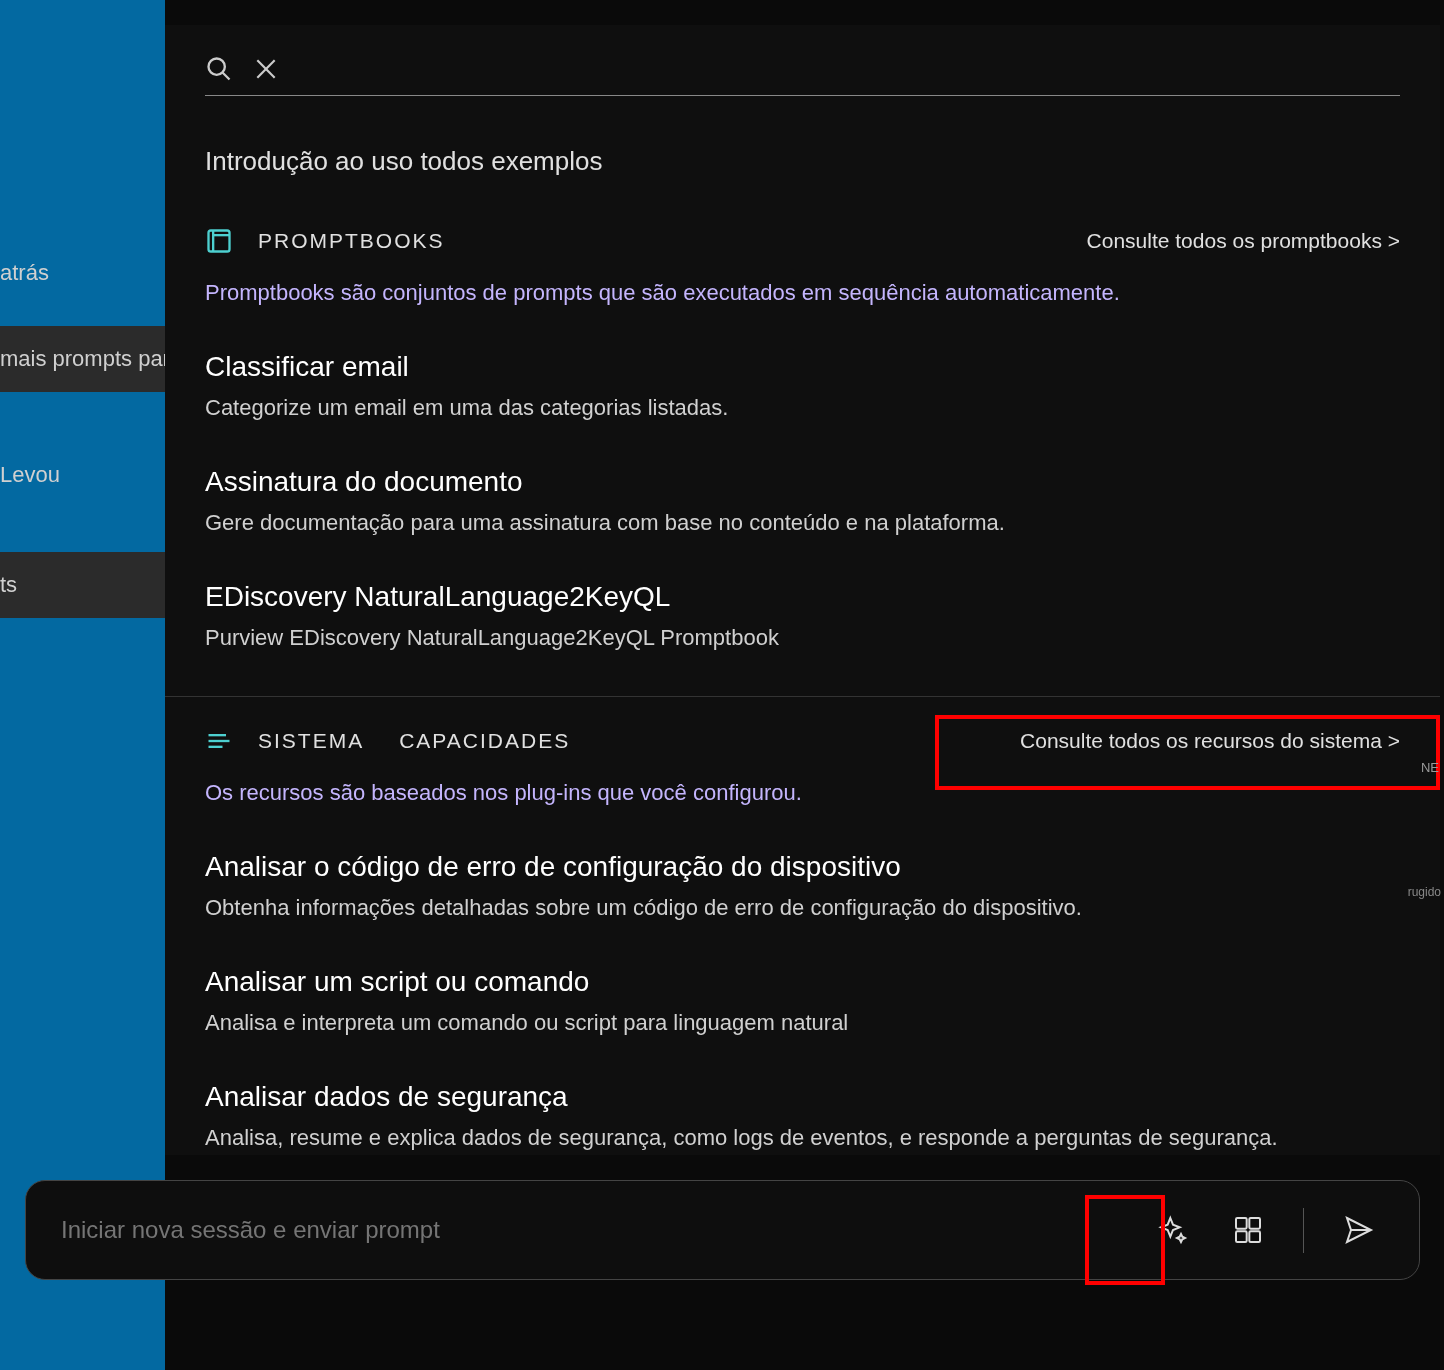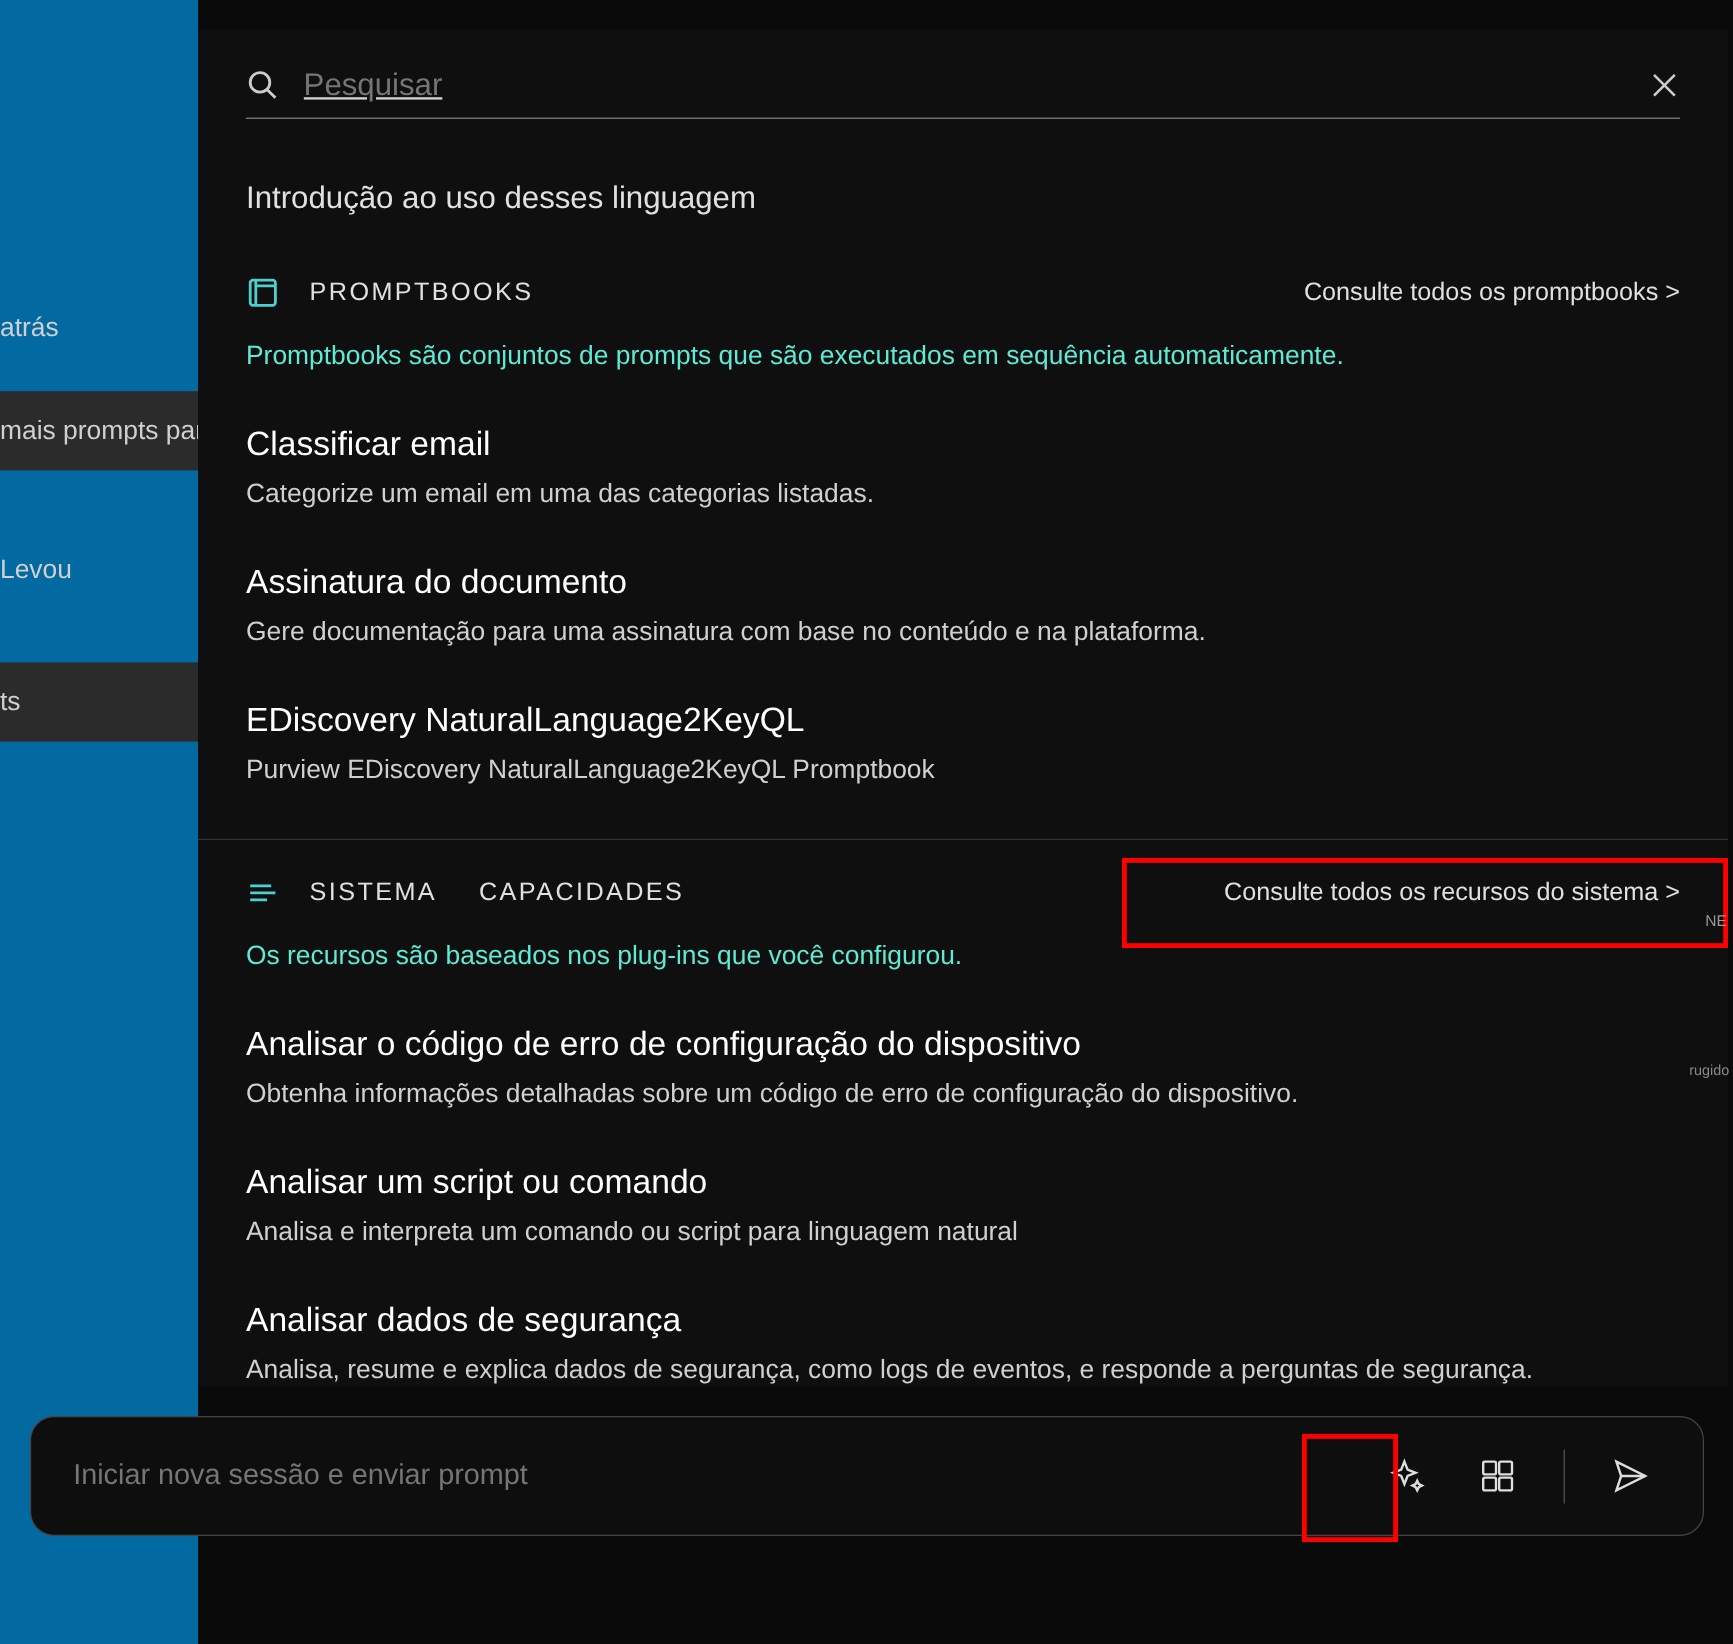--- a/index.html
+++ b/index.html
@@ -118,21 +118,21 @@
     }
     
     .section-link {
       font-size: 21px;
       color: #e0e0e0;
       cursor: pointer;
     }
     
     .section-desc {
       font-size: 22px;
-      color: #5eead4;
+      color: #c4b5fd;
       margin-bottom: 45px;
     }
     
     .item {
       margin-bottom: 45px;
     }
     
     .item-title {
       font-size: 28px;
       color: #ffffff;
@@ -249,28 +249,27 @@
   </div>
 </div>
 
 <div class="main-panel">
 
   <div class="search-bar">
     <svg class="search-icon" viewBox="0 0 24 24" fill="none" stroke="#ccc" stroke-width="2">
       <circle cx="10" cy="10" r="7"></circle>
       <line x1="21" y1="21" x2="15" y2="15"></line>
     </svg>
-    <input class="search-input" type="text" placeholder="Pesquisar" style="">
     <svg class="close-icon" viewBox="0 0 24 24" fill="none" stroke="#ccc" stroke-width="2">
       <line x1="4" y1="4" x2="20" y2="20"></line>
       <line x1="20" y1="4" x2="4" y2="20"></line>
     </svg>
   </div>
 
-  <div class="intro-text">Introdução ao uso desses linguagem</div>
+  <div class="intro-text">Introdução ao uso todos exemplos</div>
 
   <div class="section-header">
     <div class="section-header-left">
       <svg class="section-icon" viewBox="0 0 24 24" fill="none" stroke="#4dd0d0" stroke-width="2">
         <rect x="3" y="3" width="18" height="18" rx="2"></rect>
         <line x1="7" y1="3" x2="7" y2="21"></line>
         <line x1="7" y1="7" x2="21" y2="7"></line>
       </svg>
       <span class="section-title">PROMPTBOOKS</span>
     </div>

